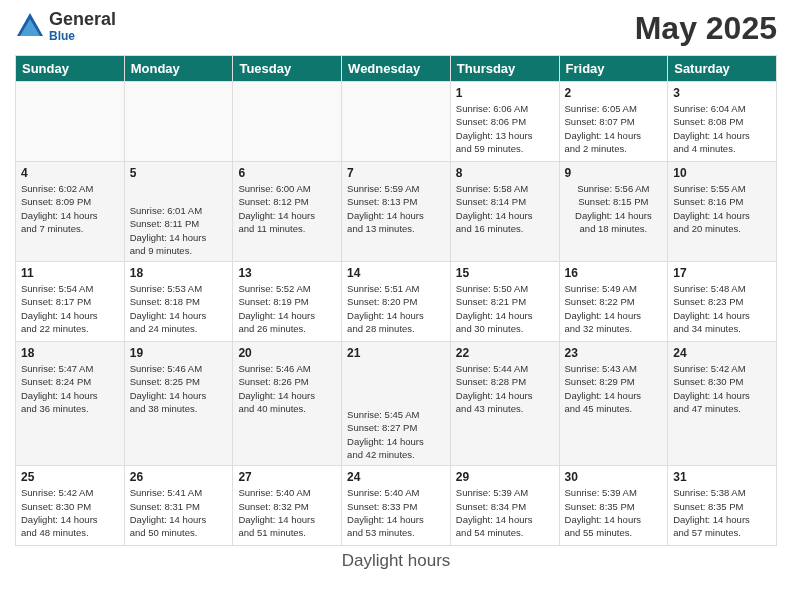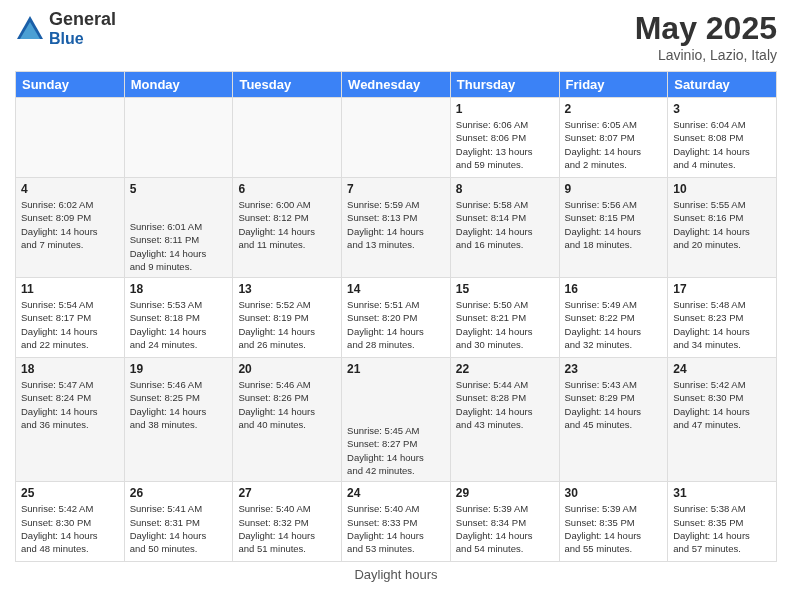--- a/index.html
+++ b/index.html
@@ -29,21 +29,21 @@
       display: flex;
       flex-direction: column;
       line-height: 1.1;
     }
     .logo-general {
       font-size: 18px;
       font-weight: bold;
       color: #333;
     }
     .logo-blue {
-      font-size: 16px;
+      font-size: 12px;
       font-weight: bold;
       color: #1a5fa8;
     }
     .logo-icon {
       width: 30px;
       height: 30px;
       margin-right: 4px;
     }
     .title-block {
       text-align: right;
@@ -56,21 +56,21 @@
     .location {
       font-size: 14px;
       color: #555;
     }
     .calendar {
       width: 100%;
       border-collapse: collapse;
       table-layout: fixed;
     }
     .calendar th {
-      background-color: #3b82f6;
+      background-color: #0f766e;
       color: #fff;
       text-align: left;
       padding: 5px 6px;
       font-size: 13px;
       font-weight: bold;
       border: 1px solid #ddd;
     }
     .calendar td {
       vertical-align: top;
       border: 1px solid #ddd;
@@ -96,42 +96,41 @@
       color: #222;
     }
     .day-info {
       font-size: 9.5px;
       line-height: 1.4;
       color: #333;
     }
     .footer {
       text-align: center;
       margin-top: 5px;
-      font-size: 13px;
+      font-size: 17px;
       color: #555;
     }
   </style>
 </head>
 <body>
 
 <div class="page">
   <div class="header">
     <div class="logo">
       <svg class="logo-icon" viewBox="0 0 30 30">
         <polygon points="15,2 28,25 2,25" fill="#1a5fa8"></polygon>
         <polygon points="15,8 25,25 5,25" fill="#4a9fd4"></polygon>
       </svg>
       <div class="logo-text">
         <span class="logo-general">General</span>
         <span class="logo-blue">Blue</span>
       </div>
     </div>
     <div class="title-block">
       <div class="month-title">May 2025</div>
-      <div class="location">Lavinio, Lazio, Italy</div>
     </div>
   </div>
 
   <table class="calendar">
     <thead>
       <tr>
       <th>Sunday</th>
           <th>Monday</th>
           <th>Tuesday</th>
           <th>Wednesday</th>
@@ -199,21 +198,21 @@
           </td>
           <td>
             <div class="day-number">8</div>
             <div class="day-info" style="white-space: pre-line;">Sunrise: 5:58 AM
 Sunset: 8:14 PM
 Daylight: 14 hours
 and 16 minutes.</div>
           </td>
           <td>
             <div class="day-number">9</div>
-            <div class="day-info" style="white-space: pre-line;">Sunrise: 5:56 AM
+            <div class="day-info" style="white-space: pre-line; text-align: center;">Sunrise: 5:56 AM
 Sunset: 8:15 PM
 Daylight: 14 hours
 and 18 minutes.</div>
           </td>
           <td>
             <div class="day-number">10</div>
             <div class="day-info" style="white-space: pre-line;">Sunrise: 5:55 AM
 Sunset: 8:16 PM
 Daylight: 14 hours
 and 20 minutes.</div>

